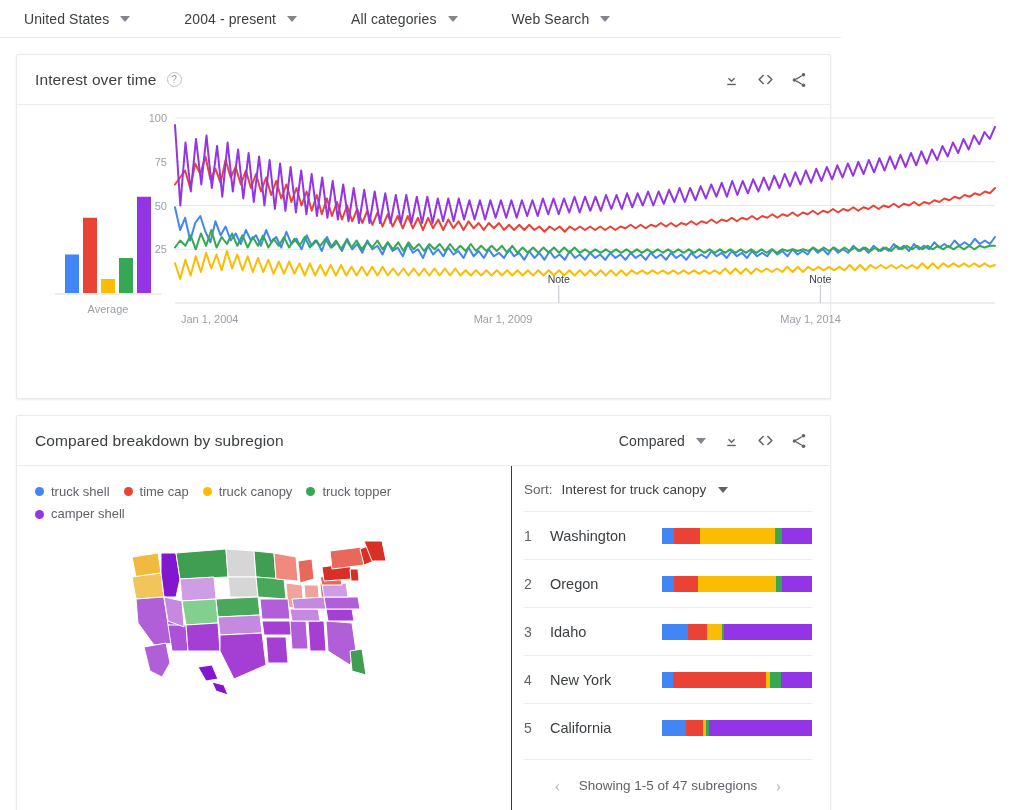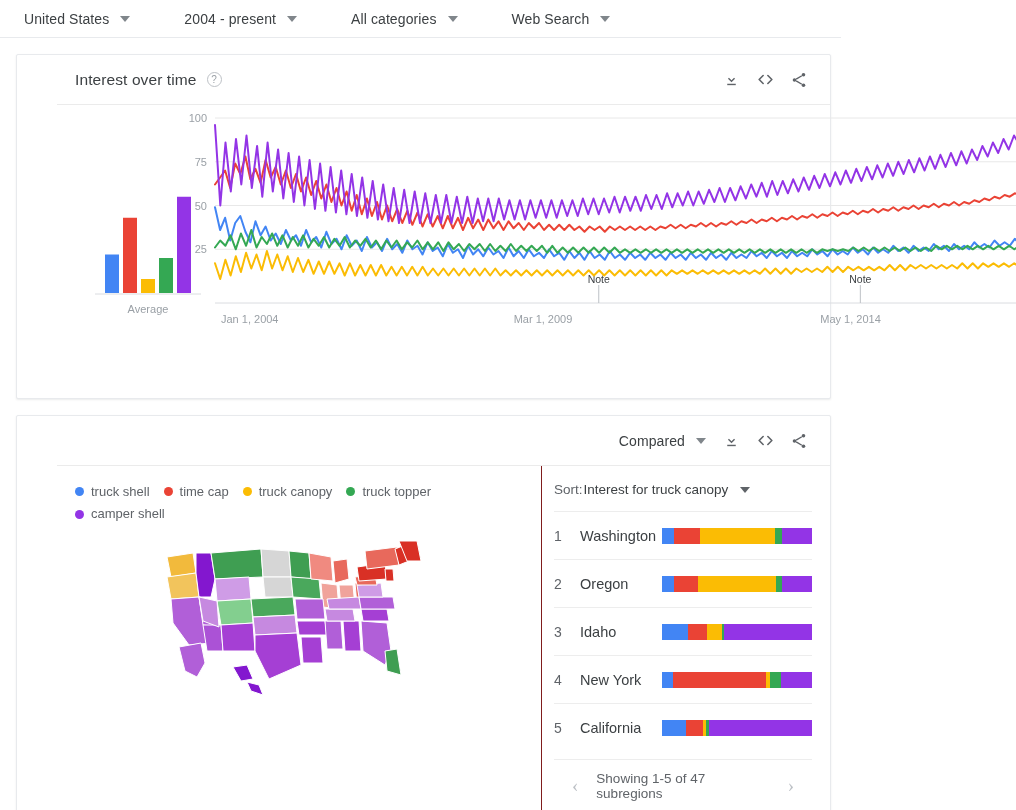--- a/index.html
+++ b/index.html
@@ -35,21 +35,20 @@
     border-top: 6px solid #80868b;
   }
 
   
   .card {
     background:#fff;
     border: 1px solid #e8eaed;
     border-radius: 2px;
     box-shadow: 0 1px 2px rgba(60,64,67,.10);
     margin: 16px 10px 0 16px;
-    padding-left: 40px;
   }
   .card-head {
     height: 50px;
     display:flex; align-items:center;
     padding: 0 16px 0 18px;
     border-bottom: 1px solid #ebebeb;
   }
   .card-title { font-size: 15.5px; color: #3c4043; letter-spacing:.1px; }
   .help-icon {
     width:15px;height:15px;border-radius:50%;
@@ -89,21 +88,21 @@
     padding: 18px 0 16px 18px;
   }
   .map-note a { color:#4285f4; text-decoration:none; font-weight:bold; letter-spacing:.3px;}
 
   .list-pane { flex:1 1 auto; padding: 12px 18px 0 12px; }
   .sort-row {
     display:flex; align-items:center;
     font-size: 13.5px; color:#3c4043;
     padding: 4px 0 14px 0;
   }
-  .sort-label { color:#5f6368; margin-right: 1px; }
+  .sort-label { color:#5f6368; margin-right: 9px; }
   .sort-value { color:#3c4043; cursor:pointer; }
   .sort-caret {
     margin-left: 12px;
     width: 0; height: 0;
     border-left: 5px solid transparent;
     border-right: 5px solid transparent;
     border-top: 6px solid #5f6368;
     cursor:pointer;
   }
   .region-row {
@@ -210,20 +209,21 @@
           <rect x="102" y="153" width="14" height="35" fill="#34a853"></rect>
           <rect x="120" y="91.74999999999999" width="14" height="96.25000000000001" fill="#9334e6"></rect>
           <line x1="38" x2="144" y1="189" y2="189" stroke="#dadce0" stroke-width="1"></line>
           <text x="91" y="208" text-anchor="middle" fill="#9aa0a6" font-size="11" font-family="&quot;Liberation Sans&quot;, sans-serif">Average</text>
         </svg>
     </div>
   </div>
 
   <div class="card">
     <div class="card-head">
+      <span class="card-title">Compared breakdown by subregion</span>
       <span class="spacer"></span>
       <span class="filter" style="margin-right:6px;">
         <span>Compared</span>
         <span class="caret"></span>
       </span>
       <span class="icon-btn">
         <svg width="17" height="17" viewBox="0 0 24 24">
             <path fill="#5f6368" d="M12 3v10.2l3.6-3.6 1.4 1.4L12 16 7 11l1.4-1.4 3.6 3.6V3z"></path>
             <rect x="6" y="18" width="12" height="2" fill="#5f6368"></rect>
           </svg>

